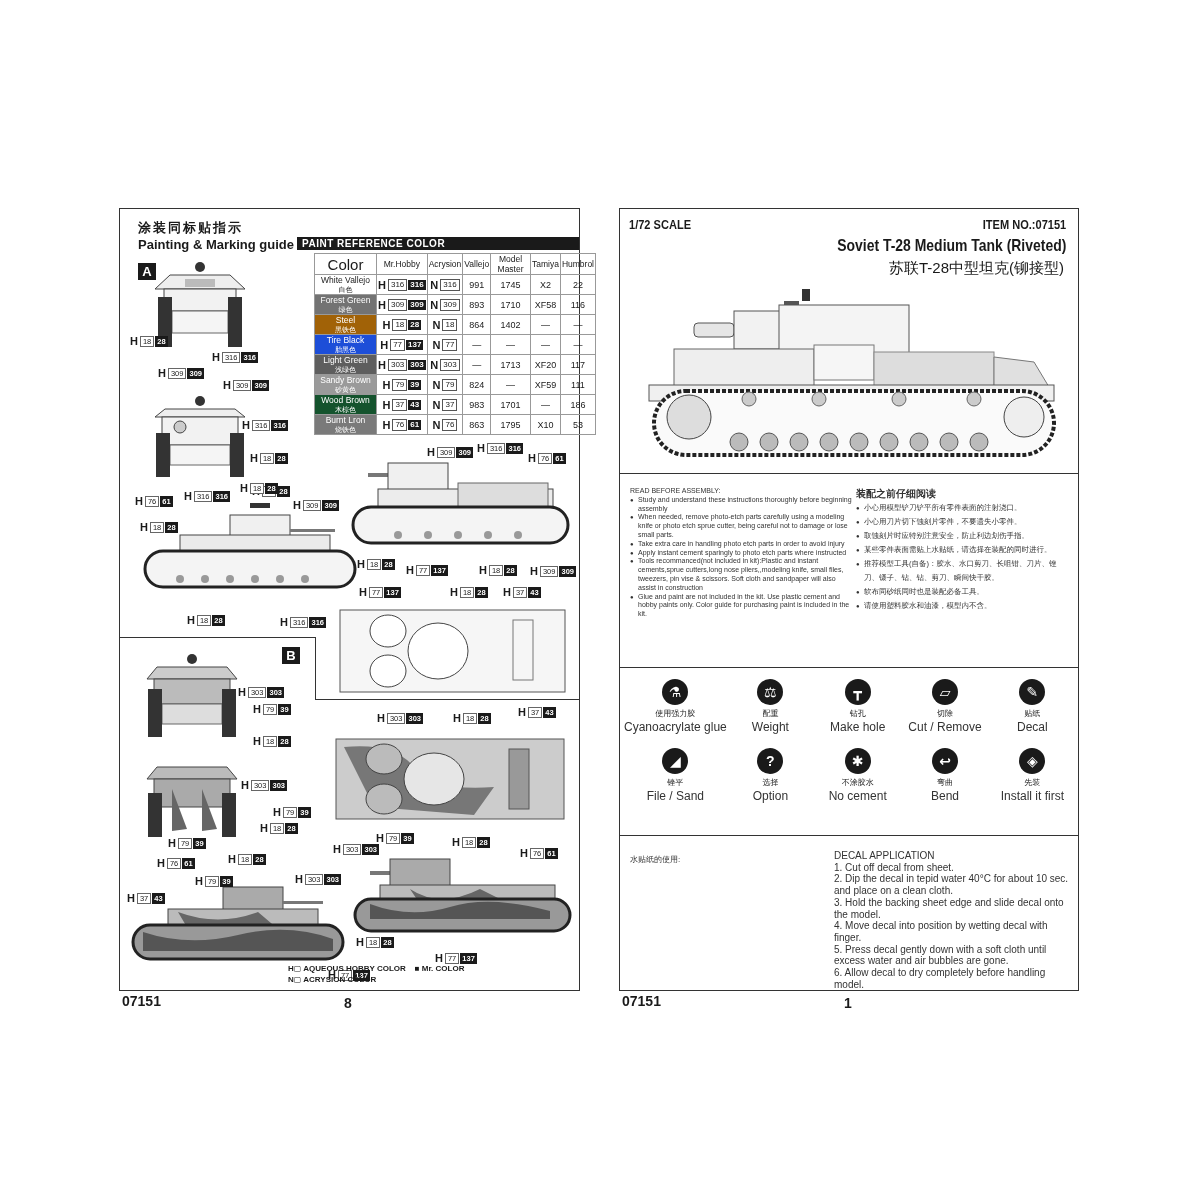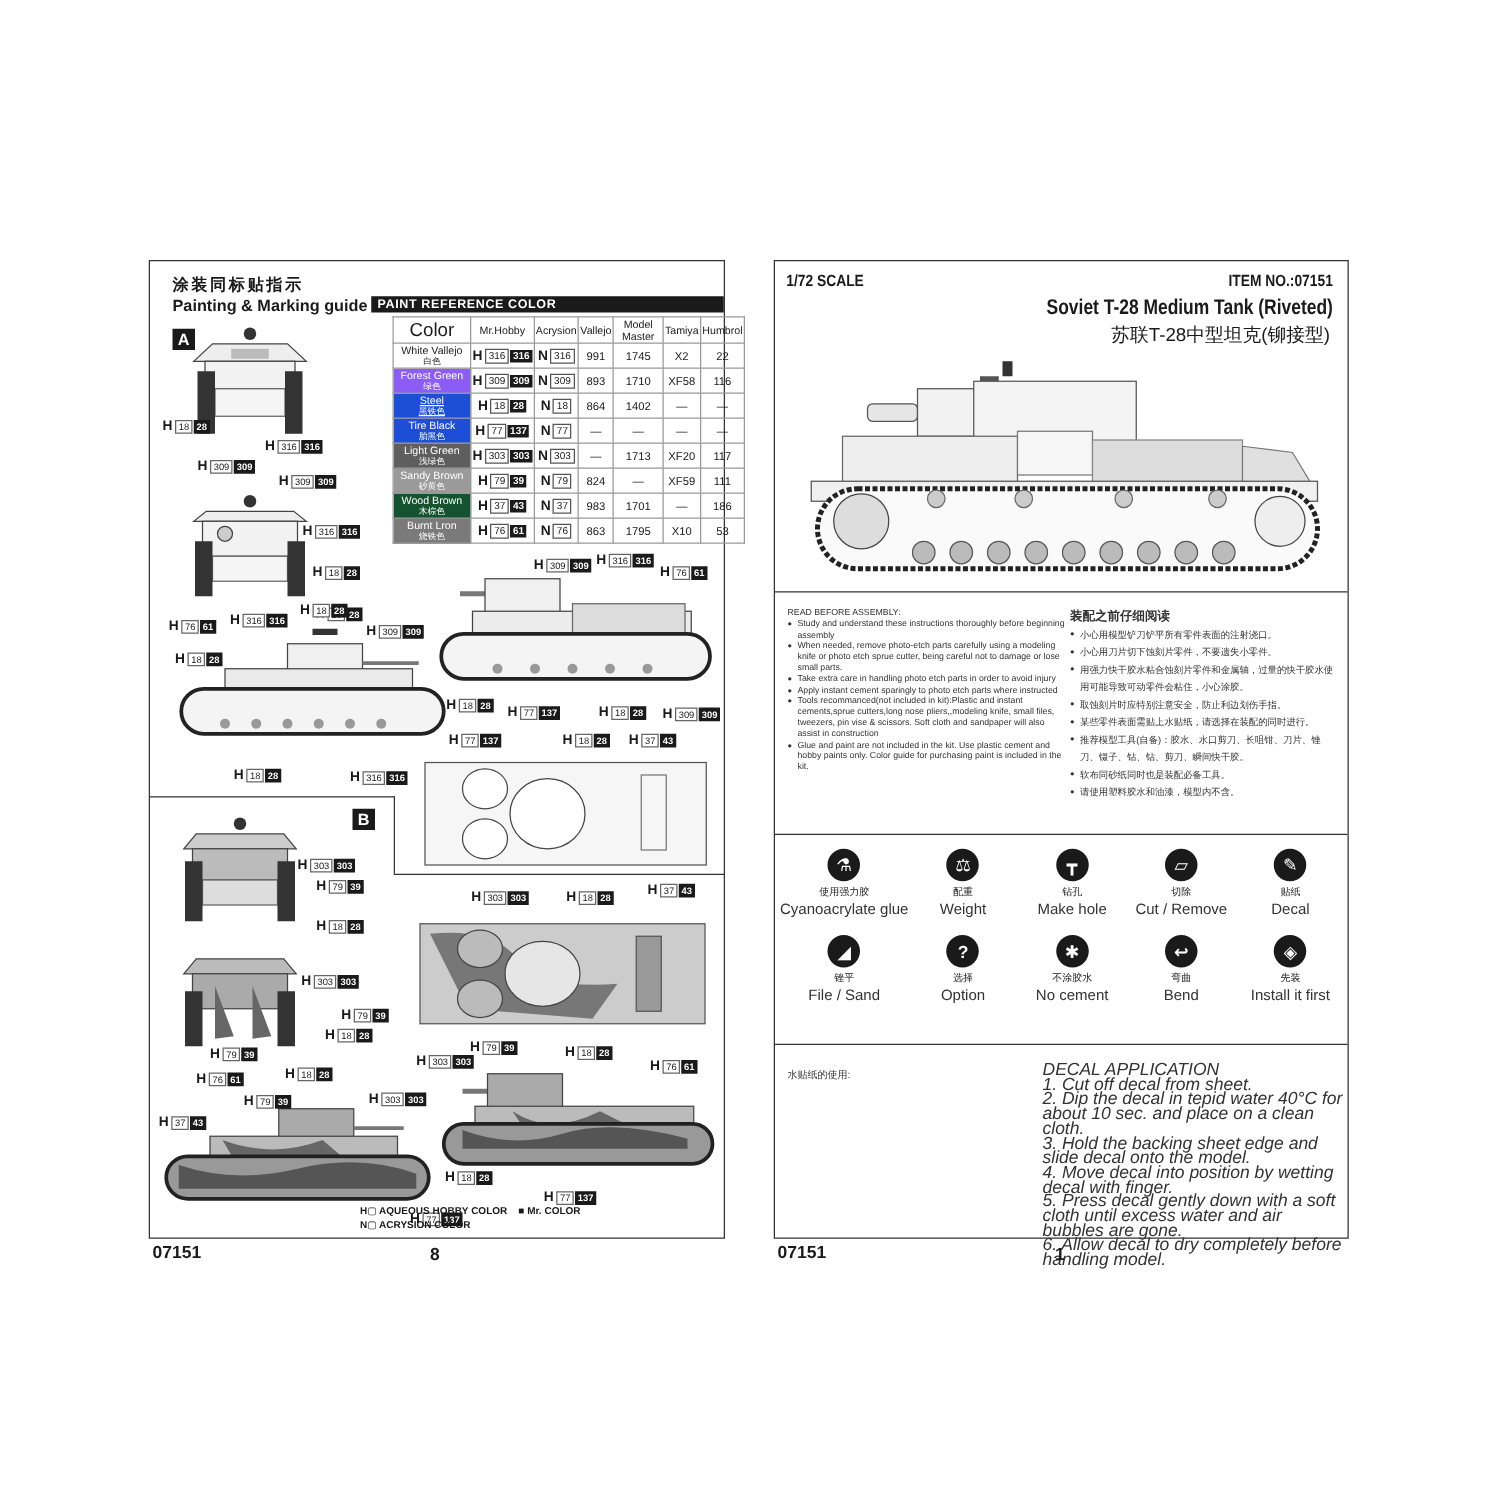--- a/index.html
+++ b/index.html
@@ -55,21 +55,21 @@
   .read-cn { position: absolute; left: 236px; top: 278px; width: 215px; font-size: 7.5px; line-height: 14px; color: #333; }
   .read-cn .hd { font-size: 10px; font-weight: bold; line-height: 14px; }
 
   .icons-grid { position: absolute; left: 0; top: 470px; width: 460px; display: grid; grid-template-columns: repeat(5, 1fr); row-gap: 14px; padding: 0 4px; }
   .icon-cell { display: flex; flex-direction: column; align-items: center; }
   .icon-circ { width: 26px; height: 26px; border-radius: 50%; background: #1a1a1a; color: #fff; display: flex; align-items: center; justify-content: center; font-size: 14px; font-weight: bold; }
   .icon-cn { font-size: 8px; margin-top: 3px; }
   .icon-en { font-size: 12px; color: #333; margin-top: 1px; white-space: nowrap; }
 
   .decal-cn { position: absolute; left: 10px; top: 640px; width: 205px; font-size: 8px; line-height: 22px; color: #333; }
-  .decal-en { position: absolute; left: 214px; top: 641px; width: 240px; font-size: 14px; line-height: 11.7px; color: #333; font-style: italic; }
+  .decal-en { position: absolute; left: 214px; top: 641px; width: 240px; font-size: 10px; line-height: 11.7px; color: #333; }
 </style>
 </head>
 <body>
 
 <div id="left-page" class="page">
   <div class="lp-title-cn">涂装同标贴指示</div>
   <div class="lp-title-en">Painting &amp; Marking guide</div>
   <div class="section-badge" style="left:18px;top:54px;">A</div>
 
   <div class="paint-box">
@@ -97,37 +97,37 @@
             <td><span class="hcode">
                 <b>N</b>
                 <span class="bx">316</span>
               </span></td>
             <td>991</td>
             <td>1745</td>
             <td>X2</td>
             <td>22</td>
           </tr>
           <tr>
-            <td class="cname" style="background: #8b5cf6; color: rgb(255, 255, 255);"><span>Forest Green</span><span class="cn">绿色</span></td>
+            <td class="cname" style="background: #737373; color: rgb(255, 255, 255);"><span>Forest Green</span><span class="cn">绿色</span></td>
             <td><span class="hcode">
                 <b>H</b>
                 <span class="bx">309</span>
                 <span class="bk">309</span>
               </span></td>
             <td><span class="hcode">
                 <b>N</b>
                 <span class="bx">309</span>
               </span></td>
             <td>893</td>
             <td>1710</td>
             <td>XF58</td>
             <td>116</td>
           </tr>
           <tr>
-            <td class="cname" style="background: #1d4ed8; color: rgb(255, 255, 255); text-decoration: underline;"><span>Steel</span><span class="cn">黑铁色</span></td>
+            <td class="cname" style="background: #a16207; color: rgb(255, 255, 255);"><span>Steel</span><span class="cn">黑铁色</span></td>
             <td><span class="hcode">
                 <b>H</b>
                 <span class="bx">18</span>
                 <span class="bk">28</span>
               </span></td>
             <td><span class="hcode">
                 <b>N</b>
                 <span class="bx">18</span>
               </span></td>
             <td>864</td>
@@ -612,21 +612,20 @@
         <li>Apply instant cement sparingly to photo etch parts where instructed</li>
         <li>Tools recommanced(not included in kit):Plastic and instant cements,sprue cutters,long nose pliers,,modeling knife, small files, tweezers, pin vise &amp; scissors. Soft cloth and sandpaper will also assist in construction</li>
         <li>Glue and paint are not included in the kit. Use plastic cement and hobby paints only. Color guide for purchasing paint is included in the kit.</li>
       </ul>
   </div>
   <div class="read-cn">
     <div class="hd">装配之前仔细阅读</div>
     <ul id="read-cn-list">
         <li>小心用模型铲刀铲平所有零件表面的注射浇口。</li>
         <li>小心用刀片切下蚀刻片零件，不要遗失小零件。</li>
-        <li>用强力快干胶水粘合蚀刻片零件和金属轴，过量的快干胶水使用可能导致可动零件会粘住，小心涂胶。</li>
         <li>取蚀刻片时应特别注意安全，防止利边划伤手指。</li>
         <li>某些零件表面需贴上水贴纸，请选择在装配的同时进行。</li>
         <li>推荐模型工具(自备)：胶水、水口剪刀、长咀钳、刀片、锉刀、镊子、钻、钻、剪刀、瞬间快干胶。</li>
         <li>软布同砂纸同时也是装配必备工具。</li>
         <li>请使用塑料胶水和油漆，模型内不含。</li>
       </ul>
   </div>
 
   <div class="hr" style="top:458px;"></div>
 

